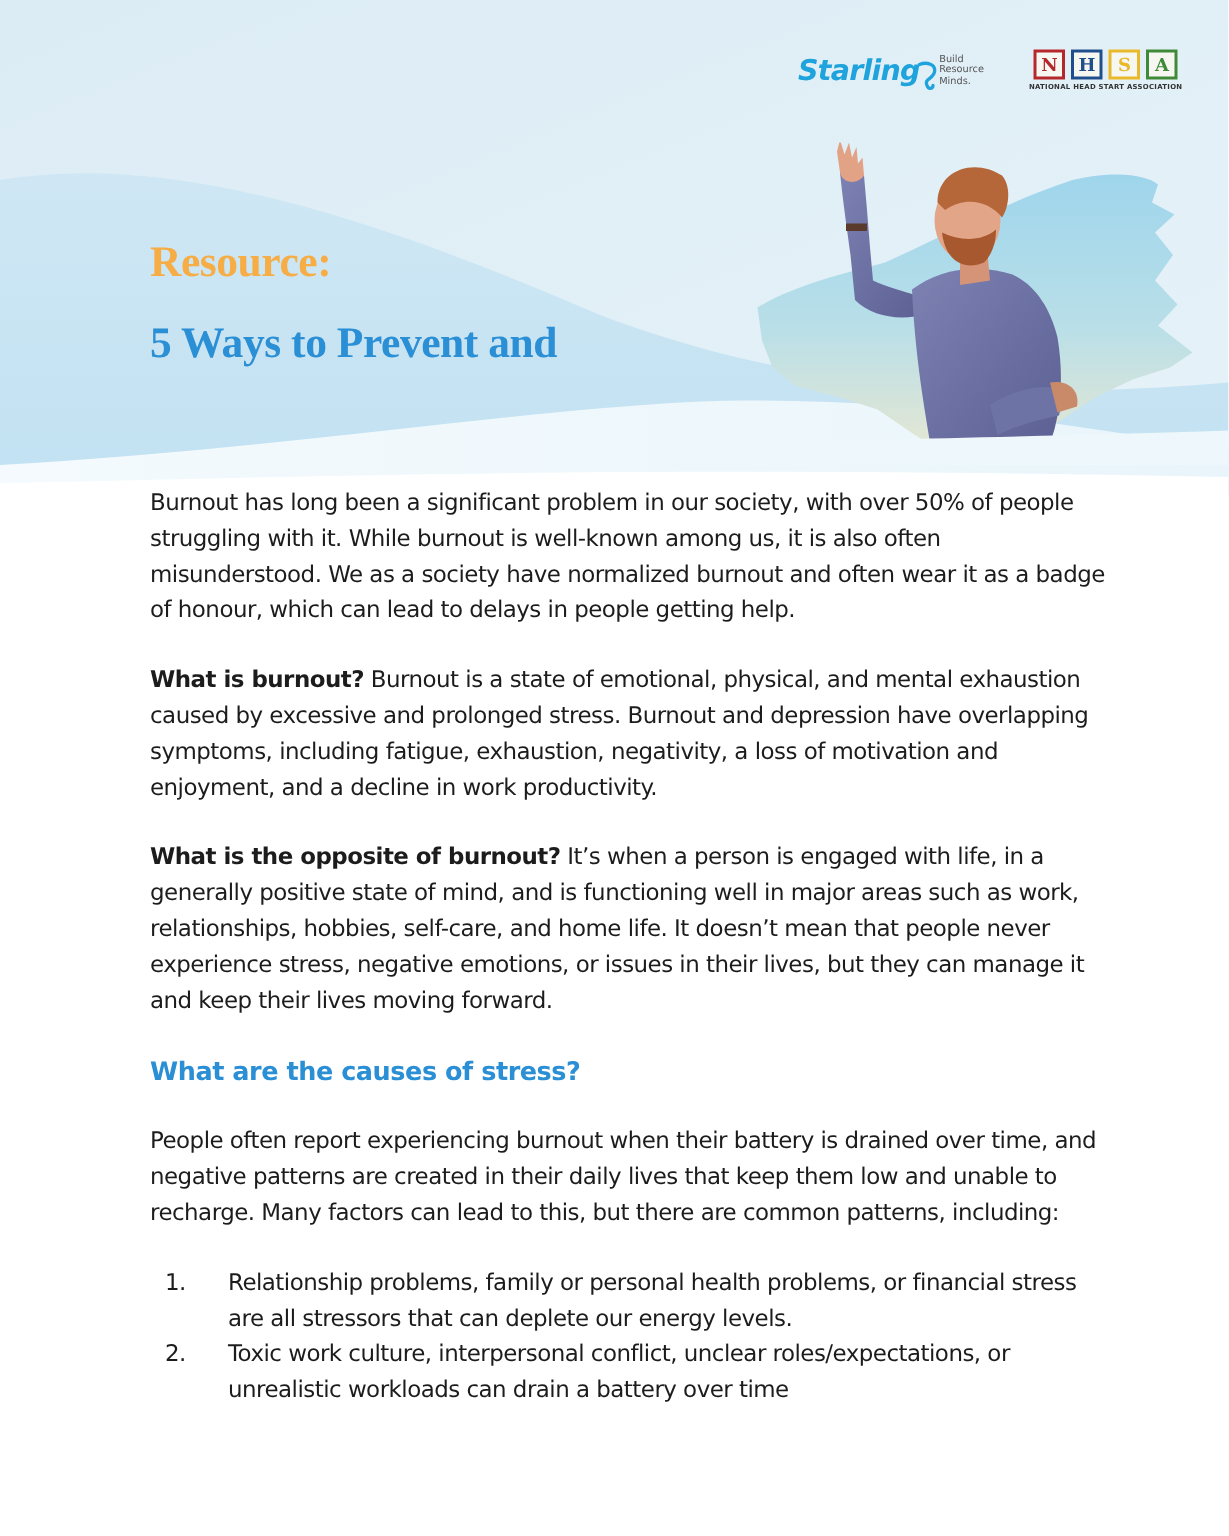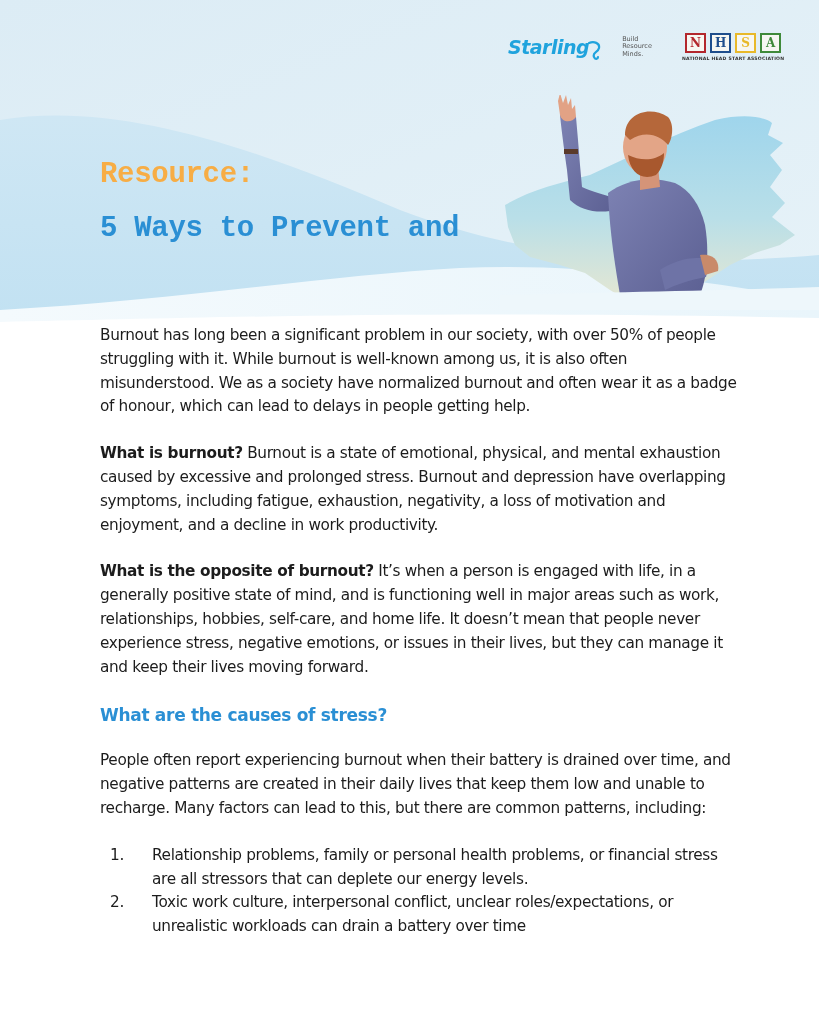--- a/index.html
+++ b/index.html
@@ -18,21 +18,21 @@
     .header-bg {
       position: absolute;
       left: 0; top: 0;
       width: 819px;
       height: 330px;
       z-index: 0;
     }
     .logos {
       position: absolute;
       top: 33px;
-      left: 508px;
+      left: 532px;
       display: flex;
       align-items: flex-end;
       z-index: 3;
     }
     .starling {
       display: flex;
       align-items: center;
     }
     .starling-word {
       font-family: "DejaVu Sans", sans-serif;
@@ -42,21 +42,21 @@
       letter-spacing: -0.5px;
       font-style: italic;
     }
     .starling-swirl {
       width: 14px;
       height: 22px;
       margin-left: -1px;
       margin-top: 6px;
     }
     .starling-tag {
-      margin-left: 20px;
+      margin-left: 0;
       font-size: 6.5px;
       line-height: 7.5px;
       color: #555;
     }
     .nhsa {
       margin-left: 30px;
       display: flex;
       flex-direction: column;
       align-items: center;
     }
@@ -83,21 +83,21 @@
       letter-spacing: 0.2px;
       color: #333;
       font-weight: bold;
       white-space: nowrap;
     }
     .title-block {
       position: absolute;
       left: 100px;
       top: 155px;
       z-index: 3;
-      font-family: Liberation Mono, monospace;
+      font-family: Liberation Serif, serif;
       font-weight: bold;
     }
     .title-kicker {
       color: #f7ad45;
       font-size: 29px;
       line-height: 40px;
       letter-spacing: -0.3px;
     }
     .title-main {
       color: #2a8fd4;

